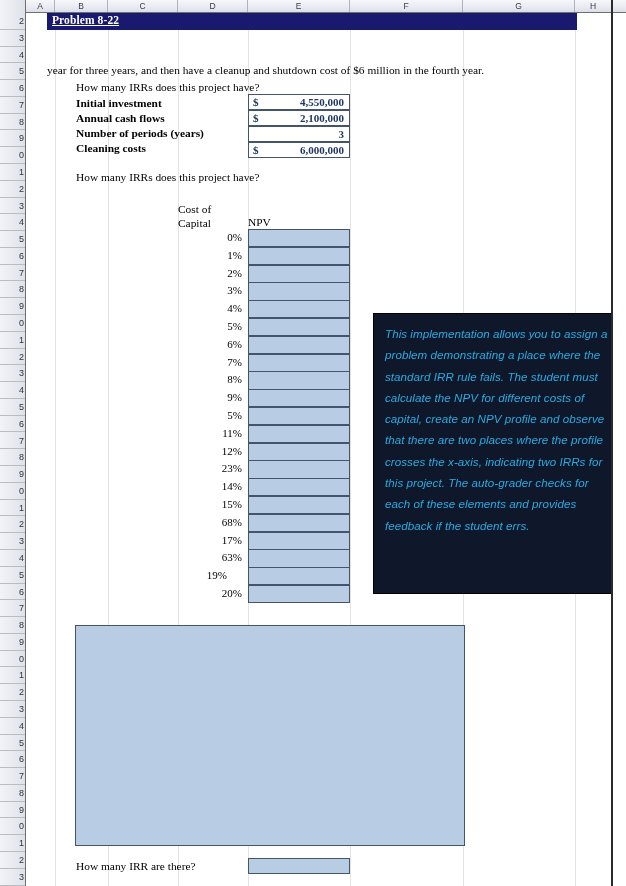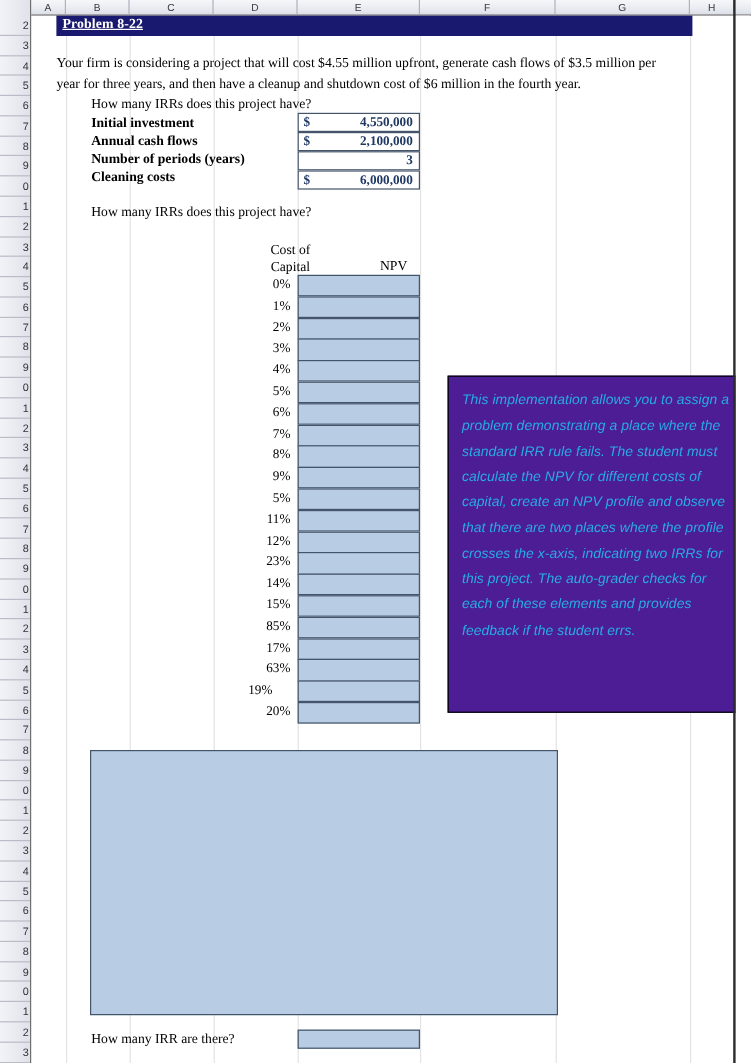--- a/index.html
+++ b/index.html
@@ -67,21 +67,21 @@
   .lbl{position:absolute;font-size:11.4px;font-weight:bold;color:#000;line-height:15px;}
   .valcell{
     position:absolute;box-sizing:border-box;
     border:1px solid #44546a;background:#ffffff;
     color:#1f3864;font-weight:bold;font-size:11px;
   }
   .valcell .cur{position:absolute;left:4px;top:1px;}
   .valcell .num{position:absolute;right:5px;top:1px;}
 
   
-  .hdr2{position:absolute;font-size:11.4px;color:#000;text-align:center;line-height:14px;padding-left:29px;}
+  .hdr2{position:absolute;font-size:11.4px;color:#000;text-align:left;line-height:14px;}
   .pct{position:absolute;font-size:11px;color:#000;text-align:right;line-height:15px;}
   .npvcell{
     position:absolute;box-sizing:border-box;
     background:#b8cce4;border:1px solid #44546a;
   }
 
   
   .chartbox{
     position:absolute;box-sizing:border-box;
     background:#b8cce4;border:1px solid #44546a;
@@ -89,21 +89,21 @@
 
   
   .ansbox{
     position:absolute;box-sizing:border-box;
     background:#b8cce4;border:1px solid #44546a;
   }
 
   
   .callout{
     position:absolute;left:373px;top:313px;width:248px;height:281px;
-    background:#4c1d95;border:1px solid #000000;box-sizing:border-box;
+    background:#0f172a;border:1px solid #000000;box-sizing:border-box;
     padding:9px 10px 0 11px;
   }
   .callout p{
     margin:0;
     font-family:"Liberation Sans", sans-serif;
     font-style:italic;
     font-size:11.6px;
     line-height:21.3px;
     color:#29abe2;
     letter-spacing:.05px;
@@ -185,21 +185,20 @@
       <div class="rownum" style="top: 818.44px; height: 16.78px; line-height: 16.78px;"><span>0</span></div>
       <div class="rownum" style="top: 835.22px; height: 16.78px; line-height: 16.78px;"><span>1</span></div>
       <div class="rownum" style="top: 852px; height: 16.78px; line-height: 16.78px;"><span>2</span></div>
       <div class="rownum" style="top: 868.78px; height: 16.78px; line-height: 16.78px;"><span>3</span></div>
     </div>
 
   <div class="banner" style="left:47px;top:13px;width:530px;height:17px;">
     <span>Problem 8-22</span>
   </div>
 
-  <div class="prose" style="left:47px;top:45px;width:545px;">Your firm is considering a project that will cost $4.55 million upfront, generate cash flows of $3.5 million per</div>
   <div class="prose" style="left:47px;top:62px;width:545px;">year for three years, and then have a cleanup and shutdown cost of $6 million in the fourth year.</div>
 
   <div class="q" style="left:76px;top:81px;">How many IRRs does this project have?</div>
 
   <div class="lbl" style="left:76px;top:96px;">Initial investment</div>
   <div class="lbl" style="left:76px;top:111px;">Annual cash flows</div>
   <div class="lbl" style="left:76px;top:126px;">Number of periods (years)</div>
   <div class="lbl" style="left:76px;top:141px;">Cleaning costs</div>
 
   <div class="valcell" style="left:248px;top:94px;width:102px;height:16px;">
@@ -251,21 +250,21 @@
       <div class="pct" style="left: 178px; top: 425.8px; width: 64px;">11%</div>
       <div class="npvcell" style="left: 248px; top: 424.8px; width: 102px; height: 18.2px;"></div>
       <div class="pct" style="left: 178px; top: 443.6px; width: 64px;">12%</div>
       <div class="npvcell" style="left: 248px; top: 442.6px; width: 102px; height: 18.2px;"></div>
       <div class="pct" style="left: 178px; top: 461.4px; width: 64px;">23%</div>
       <div class="npvcell" style="left: 248px; top: 460.4px; width: 102px; height: 18.2px;"></div>
       <div class="pct" style="left: 178px; top: 479.2px; width: 64px;">14%</div>
       <div class="npvcell" style="left: 248px; top: 478.2px; width: 102px; height: 18.2px;"></div>
       <div class="pct" style="left: 178px; top: 497px; width: 64px;">15%</div>
       <div class="npvcell" style="left: 248px; top: 496px; width: 102px; height: 18.2px;"></div>
-      <div class="pct" style="left: 178px; top: 514.8px; width: 64px;">85%</div>
+      <div class="pct" style="left: 178px; top: 514.8px; width: 64px;">68%</div>
       <div class="npvcell" style="left: 248px; top: 513.8px; width: 102px; height: 18.2px;"></div>
       <div class="pct" style="left: 178px; top: 532.6px; width: 64px;">17%</div>
       <div class="npvcell" style="left: 248px; top: 531.6px; width: 102px; height: 18.2px;"></div>
       <div class="pct" style="left: 178px; top: 550.4px; width: 64px;">63%</div>
       <div class="npvcell" style="left: 248px; top: 549.4px; width: 102px; height: 18.2px;"></div>
       <div class="pct" style="left: 163px; top: 568.2px; width: 64px;">19%</div>
       <div class="npvcell" style="left: 248px; top: 567.2px; width: 102px; height: 18.2px;"></div>
       <div class="pct" style="left: 178px; top: 586px; width: 64px;">20%</div>
       <div class="npvcell" style="left: 248px; top: 585px; width: 102px; height: 18.2px;"></div>
     </div>

